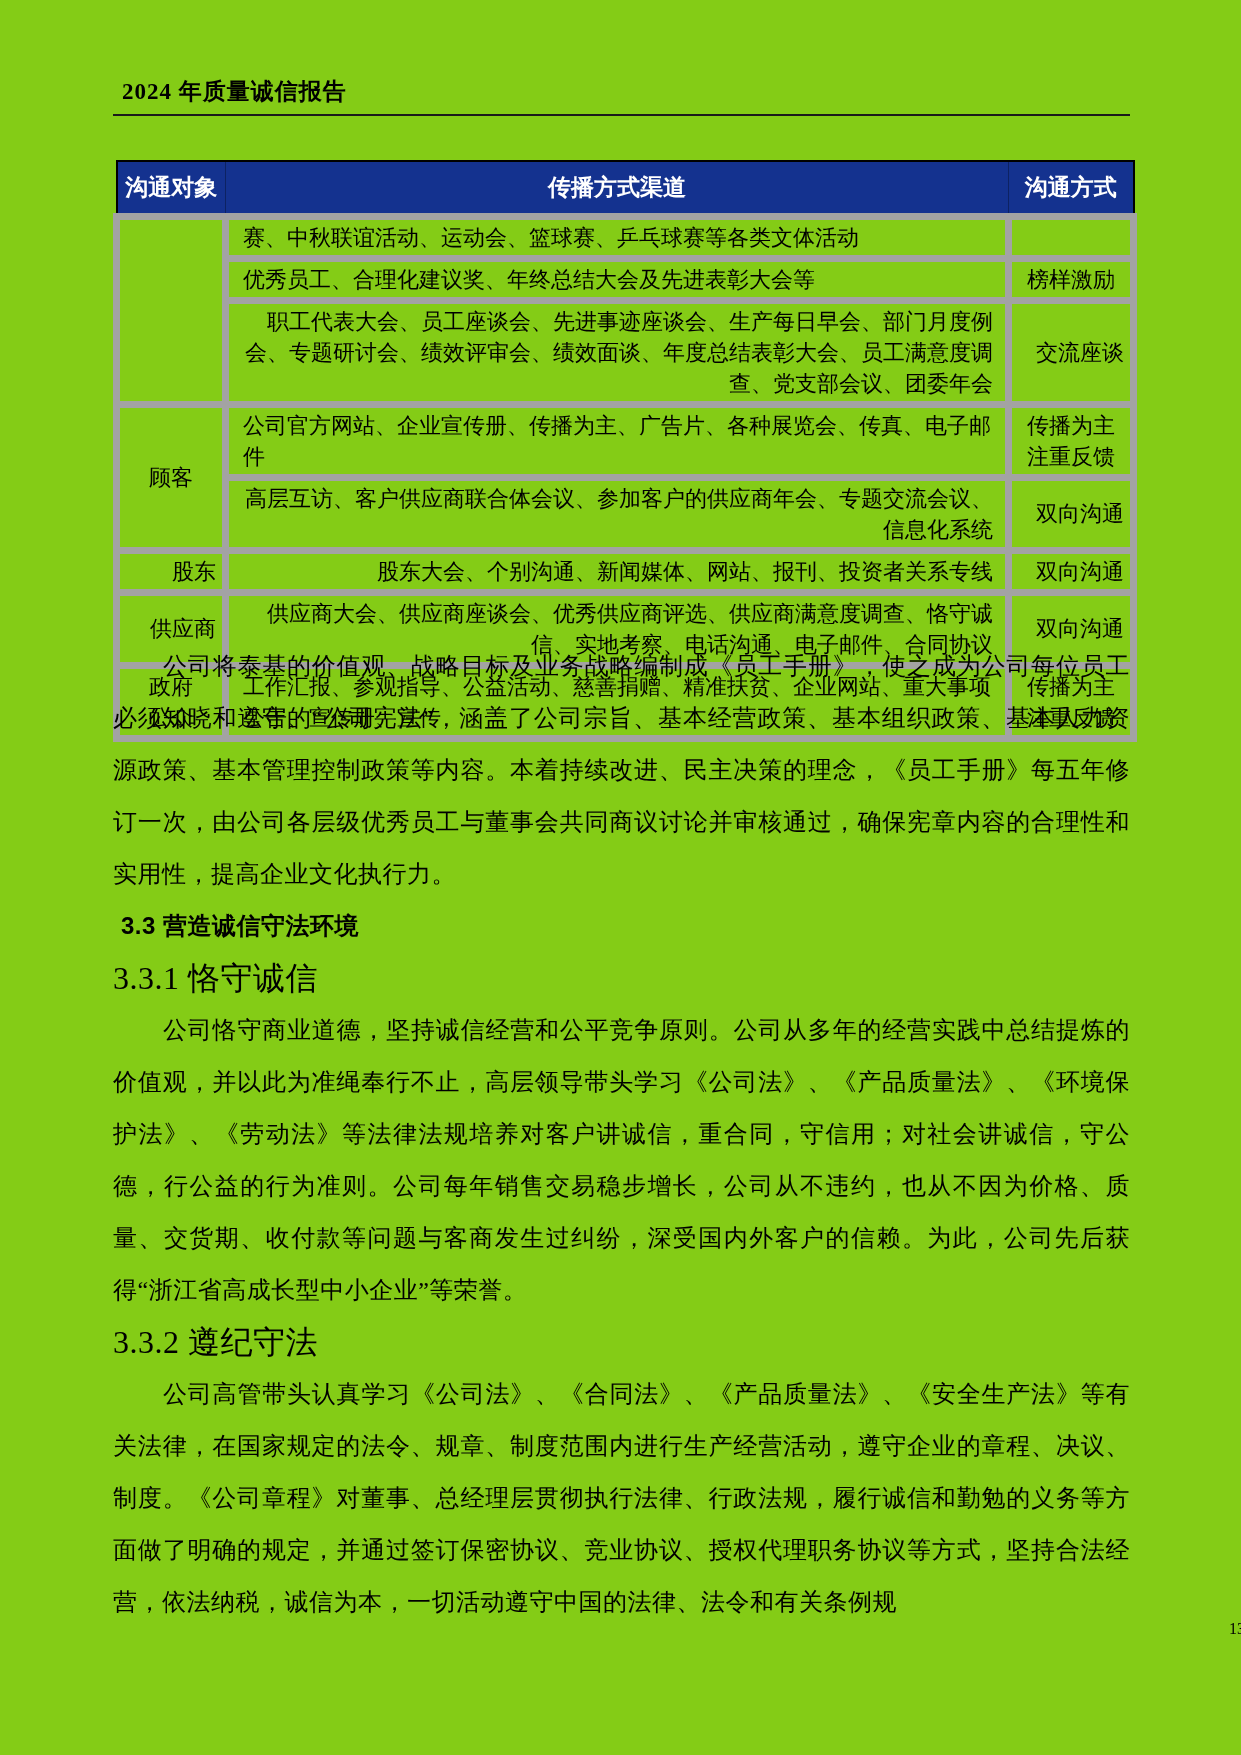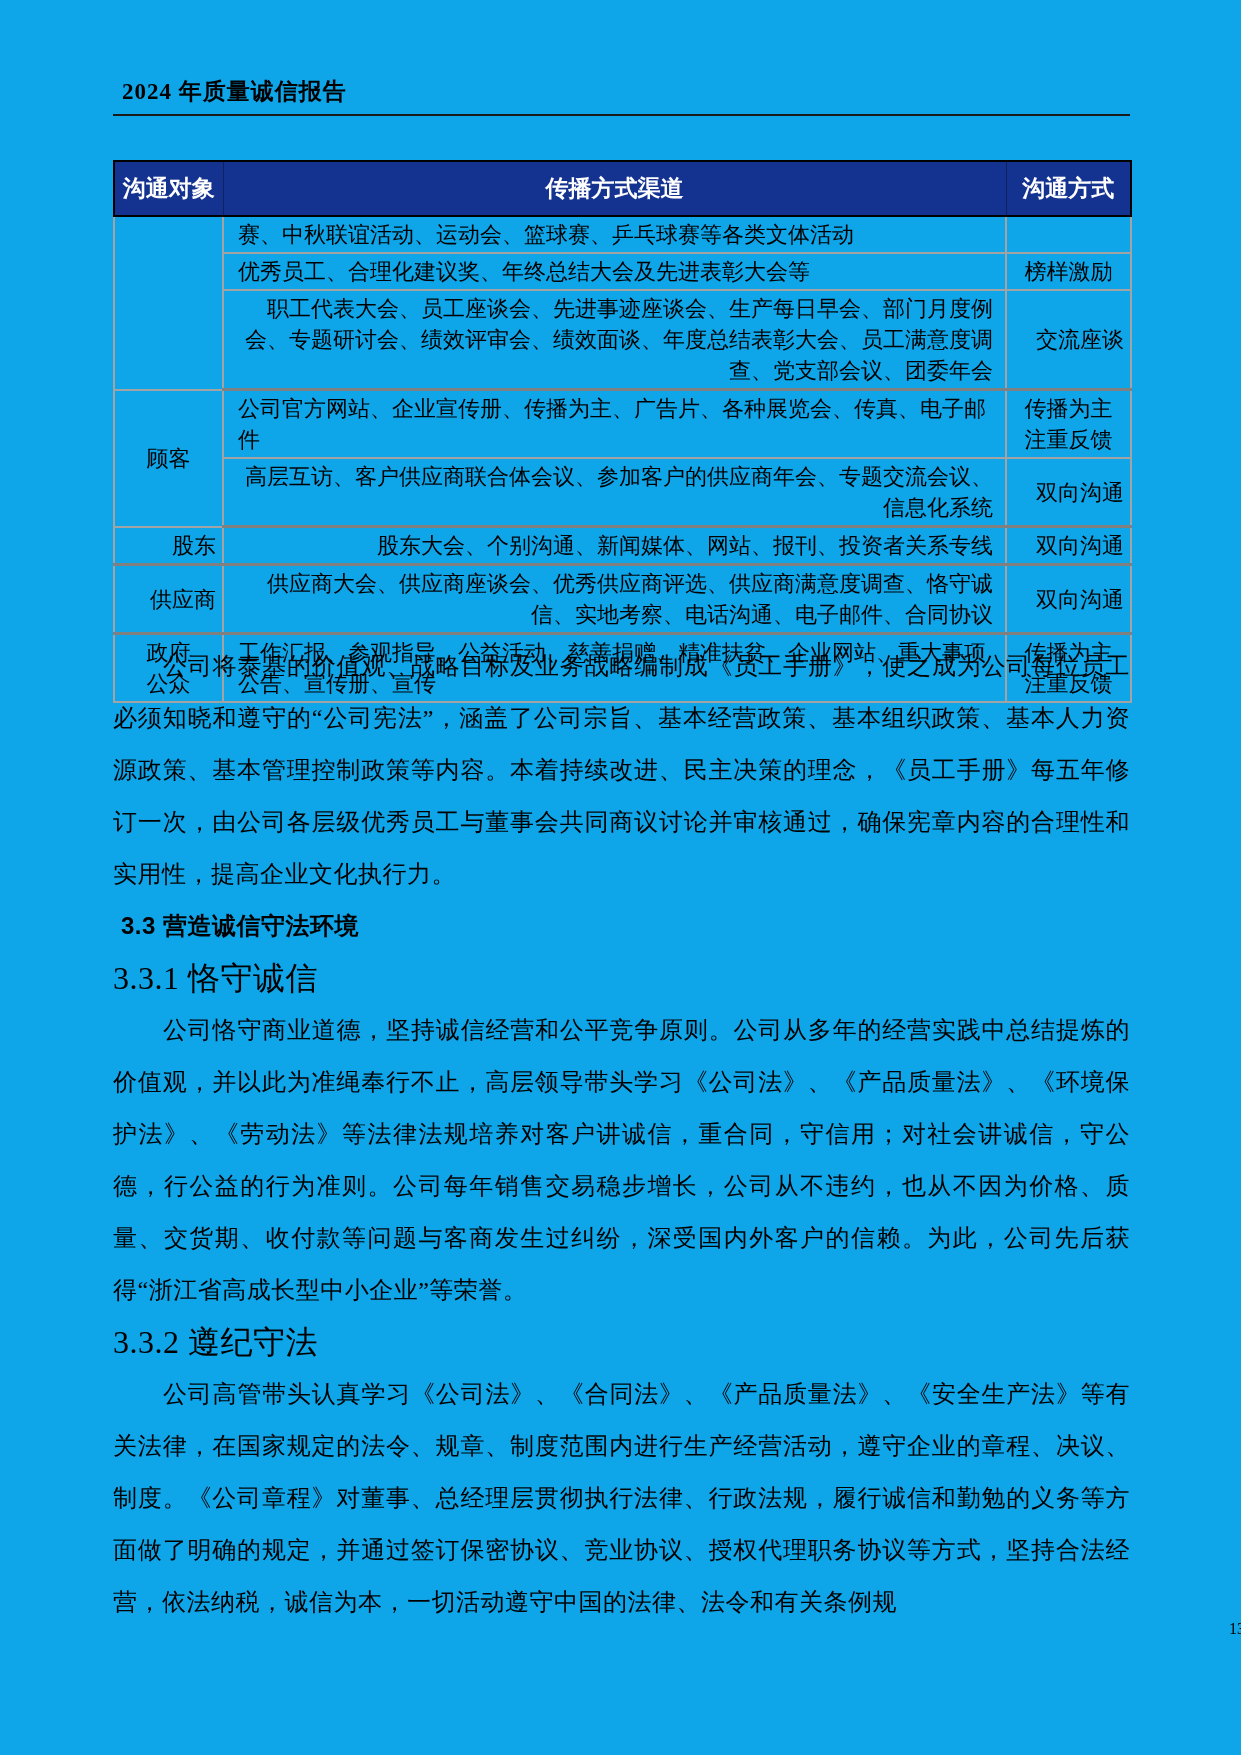--- a/index.html
+++ b/index.html
@@ -1,21 +1,21 @@
 <!DOCTYPE html>
 <html><head>
 <meta charset="utf-8">
 <style>
   * { margin:0; padding:0; box-sizing:border-box; }
   html,body { background:#e8e8e8; }
   .page {
     position:relative;
     width:1241px; height:1755px;
     margin:0 auto;
-    background:#0ea5e9;
+    background:#84cc16;
     color:#000;
     font-family:"Liberation Serif", serif;
     overflow:hidden;
   }
   .doc-header {
     position:absolute; top:76px; left:122px;
     font-size:23px; font-weight:bold;
     font-family:"Liberation Serif", serif;
     letter-spacing:1px;
   }
@@ -38,21 +38,21 @@
     color:#ffffff;
     font-family:"Liberation Sans", sans-serif;
     font-weight:bold;
     font-size:23px;
     height:55px;
     text-align:center;
     border:1px solid #0d2263;
     border-bottom:2px solid #000;
   }
   .comm-table td {
-    border:2px solid #a3a3a3;
+    border:7px solid #a3a3a3;
     font-size:22px;
     line-height:31px;
     vertical-align:middle;
     padding:2px 6px;
     white-space:pre-line;
   }
   .comm-table td.subject, .comm-table td.method { text-align:center; }
   .comm-table td.channel { text-align:left; padding-left:14px; padding-right:12px; }
   .comm-table tr.group-end td { border-bottom:3px solid #808080;text-align:right; }
   .comm-table { border:2px solid #000; }

